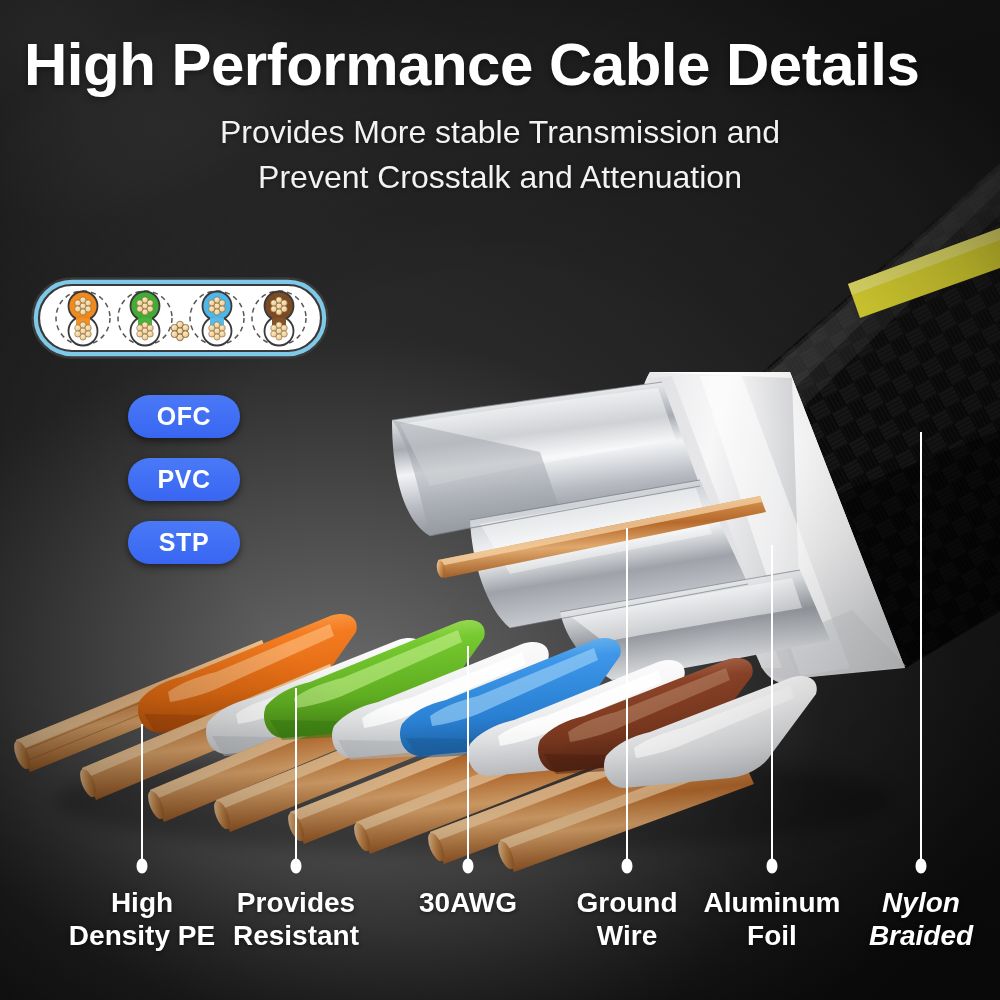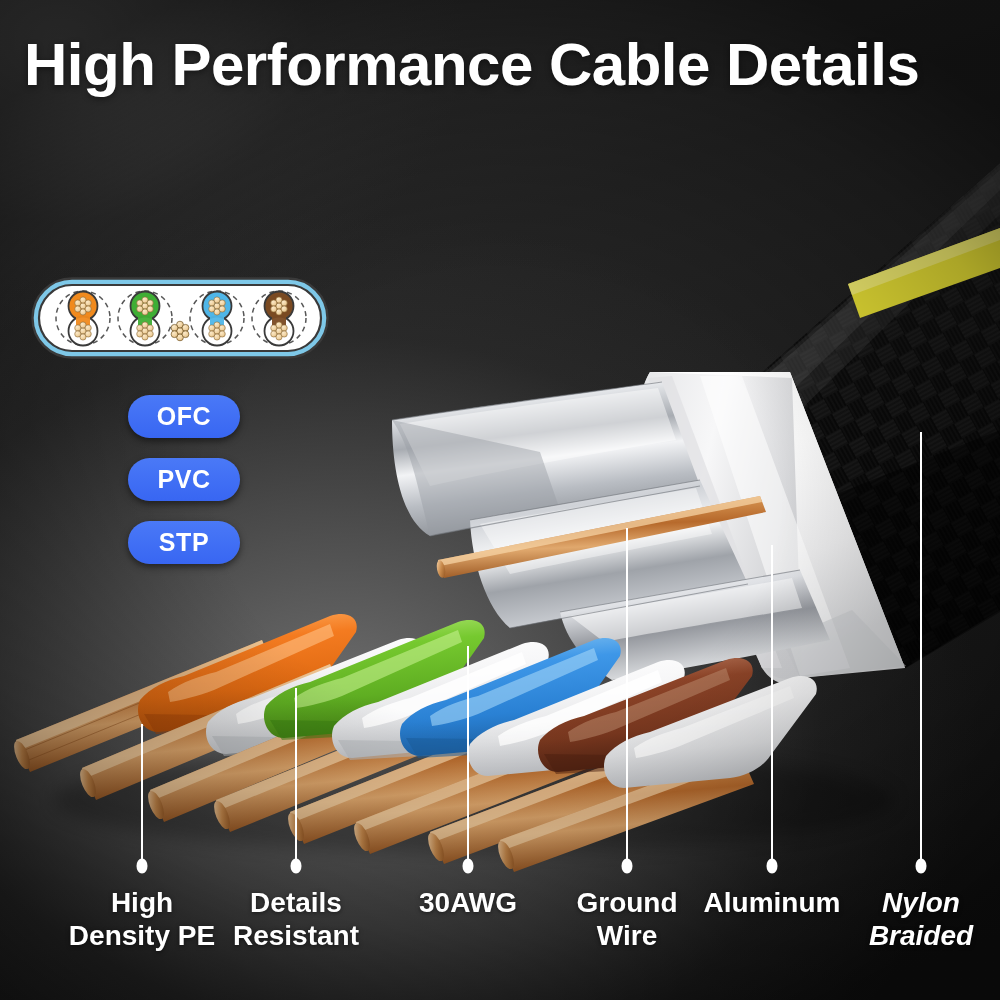--- a/index.html
+++ b/index.html
@@ -381,20 +381,24 @@
         <path d="M 634,748 C 648,738 666,732 682,728 L 790,686 L 794,698 L 680,746
                  C 664,752 648,756 636,758 Z" fill="#ffffff" opacity="0.85"></path>
       </g>
 
     </g>
   </svg>
 
   <div class="bg-vignette"></div>
 
   <div class="title">High Performance Cable Details</div>
+  <div class="subtitle">
+    <span>Provides More stable Transmission and</span>
+    <span>Prevent Crosstalk and Attenuation</span>
+  </div>
 
   <svg id="xsec" width="300" height="84" viewBox="0 0 300 84">
     <defs>
       <radialGradient id="strandG" cx="0.35" cy="0.3" r="0.8">
         <stop offset="0%" stop-color="#fbe9c9"></stop>
         <stop offset="60%" stop-color="#f0d3a2"></stop>
         <stop offset="100%" stop-color="#d8b278"></stop>
       </radialGradient>
     </defs>
 
@@ -535,32 +539,33 @@
       <ellipse cx="921" cy="866" rx="4.5" ry="6.5"></ellipse>
     </g>
   </svg>
 
   <div class="captions">
     <div class="caption" style="left:142px;">
       <span>High</span>
       <span>Density PE</span>
     </div>
     <div class="caption" style="left:296px;">
-      <span>Details</span>
+      <span>Provides</span>
       <span>Resistant</span>
     </div>
     <div class="caption" style="left:468px;">
       <span>30AWG</span>
     </div>
     <div class="caption" style="left:627px;">
       <span>Ground</span>
       <span>Wire</span>
     </div>
     <div class="caption" style="left:772px;">
       <span>Aluminum</span>
+      <span>Foil</span>
     </div>
     <div class="caption" style="left:921px;font-style:italic;">
       <span>Nylon</span>
       <span>Braided</span>
     </div>
   </div>
 
 </div>
 
 </body></html>

